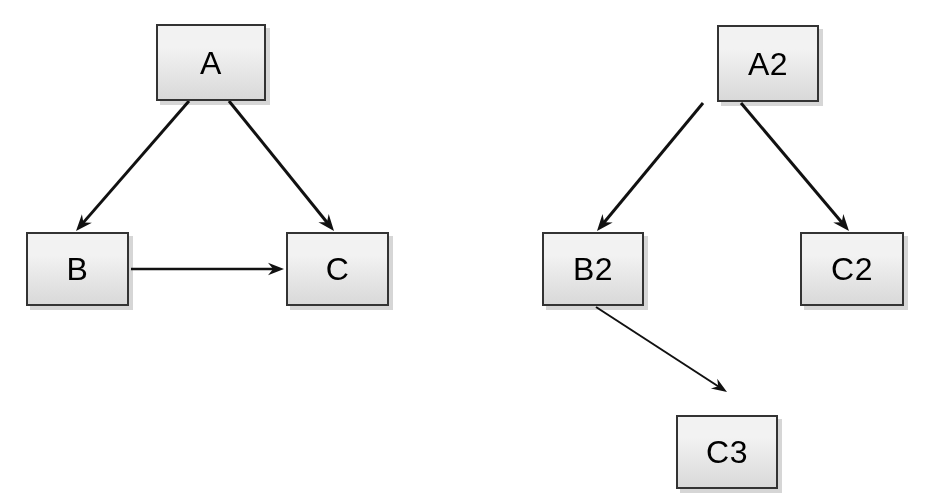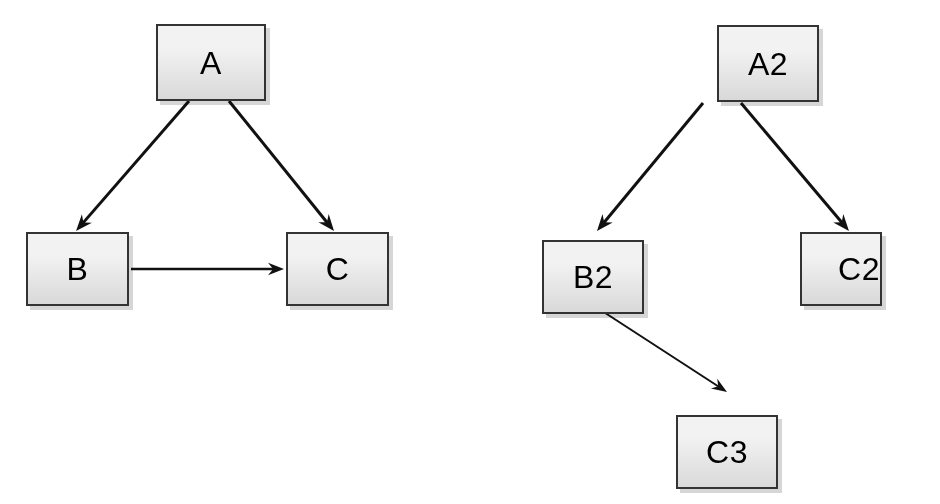--- a/index.html
+++ b/index.html
@@ -87,24 +87,24 @@
       </div>
       <div class="node" style="left: 26px; top: 232px; width: 103px; height: 74px; border-color: rgb(51, 51, 51); border-width: 2px; background: linear-gradient(rgb(242, 242, 242) 0%, rgb(242, 242, 242) 30%, rgb(217, 217, 217) 100%); box-shadow: rgba(0, 0, 0, 0.16) 4px 4px 0px 0px;">
         <span class="node-label" style="color: rgb(0, 0, 0); font-size: 32px;">B</span>
       </div>
       <div class="node" style="left: 286px; top: 232px; width: 103px; height: 74px; border-color: rgb(51, 51, 51); border-width: 2px; background: linear-gradient(rgb(242, 242, 242) 0%, rgb(242, 242, 242) 30%, rgb(217, 217, 217) 100%); box-shadow: rgba(0, 0, 0, 0.16) 4px 4px 0px 0px;">
         <span class="node-label" style="color: rgb(0, 0, 0); font-size: 32px;">C</span>
       </div>
       <div class="node" style="left: 669px; top: 25px; width: 102px; height: 77px; border-color: rgb(51, 51, 51); border-width: 2px; background: linear-gradient(rgb(242, 242, 242) 0%, rgb(242, 242, 242) 30%, rgb(217, 217, 217) 100%); box-shadow: rgba(0, 0, 0, 0.16) 4px 4px 0px 0px; margin-left: 48px;">
         <span class="node-label" style="color: rgb(0, 0, 0); font-size: 32px;">A2</span>
       </div>
-      <div class="node" style="left: 542px; top: 240px; width: 102px; height: 74px; border-color: rgb(51, 51, 51); border-width: 2px; background: linear-gradient(rgb(242, 242, 242) 0%, rgb(242, 242, 242) 30%, rgb(217, 217, 217) 100%); box-shadow: rgba(0, 0, 0, 0.16) 4px 4px 0px 0px;">
+      <div class="node" style="left: 542px; top: 232px; width: 102px; height: 74px; border-color: rgb(51, 51, 51); border-width: 2px; background: linear-gradient(rgb(242, 242, 242) 0%, rgb(242, 242, 242) 30%, rgb(217, 217, 217) 100%); box-shadow: rgba(0, 0, 0, 0.16) 4px 4px 0px 0px;">
         <span class="node-label" style="color: rgb(0, 0, 0); font-size: 32px;">B2</span>
       </div>
-      <div class="node" style="left: 800px; top: 232px; width: 82px; height: 74px; border-color: rgb(51, 51, 51); border-width: 2px; background: linear-gradient(rgb(242, 242, 242) 0%, rgb(242, 242, 242) 30%, rgb(217, 217, 217) 100%); box-shadow: rgba(0, 0, 0, 0.16) 4px 4px 0px 0px; justify-content: flex-end;">
+      <div class="node" style="left: 800px; top: 232px; width: 104px; height: 74px; border-color: rgb(51, 51, 51); border-width: 2px; background: linear-gradient(rgb(242, 242, 242) 0%, rgb(242, 242, 242) 30%, rgb(217, 217, 217) 100%); box-shadow: rgba(0, 0, 0, 0.16) 4px 4px 0px 0px;">
         <span class="node-label" style="color: rgb(0, 0, 0); font-size: 32px;">C2</span>
       </div>
       <div class="node" style="left: 676px; top: 393px; width: 102px; height: 74px; border-color: rgb(51, 51, 51); border-width: 2px; background: linear-gradient(rgb(242, 242, 242) 0%, rgb(242, 242, 242) 30%, rgb(217, 217, 217) 100%); box-shadow: rgba(0, 0, 0, 0.16) 4px 4px 0px 0px; margin-top: 22px;">
         <span class="node-label" style="color: rgb(0, 0, 0); font-size: 32px;">C3</span>
       </div>
     </div>
 
 </div>
 
 </body></html>

